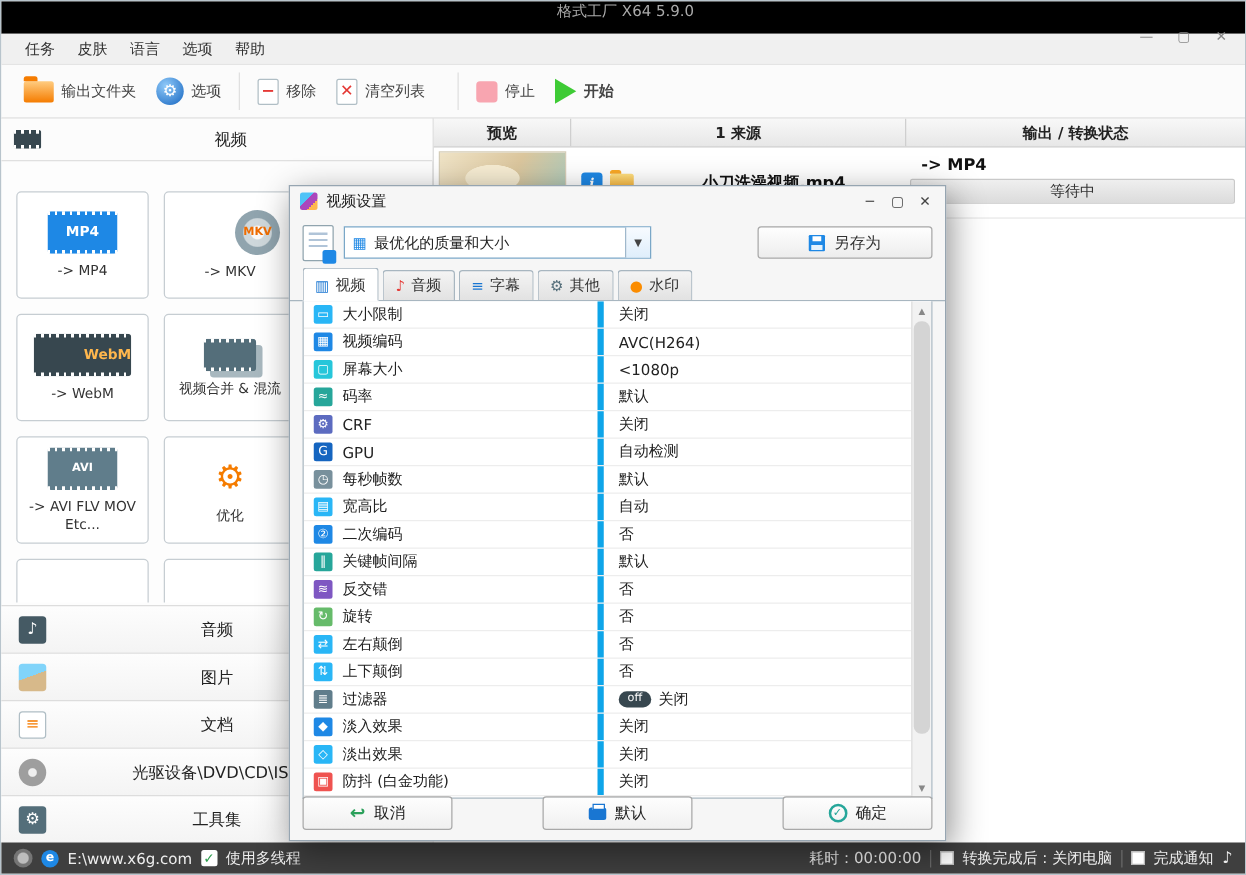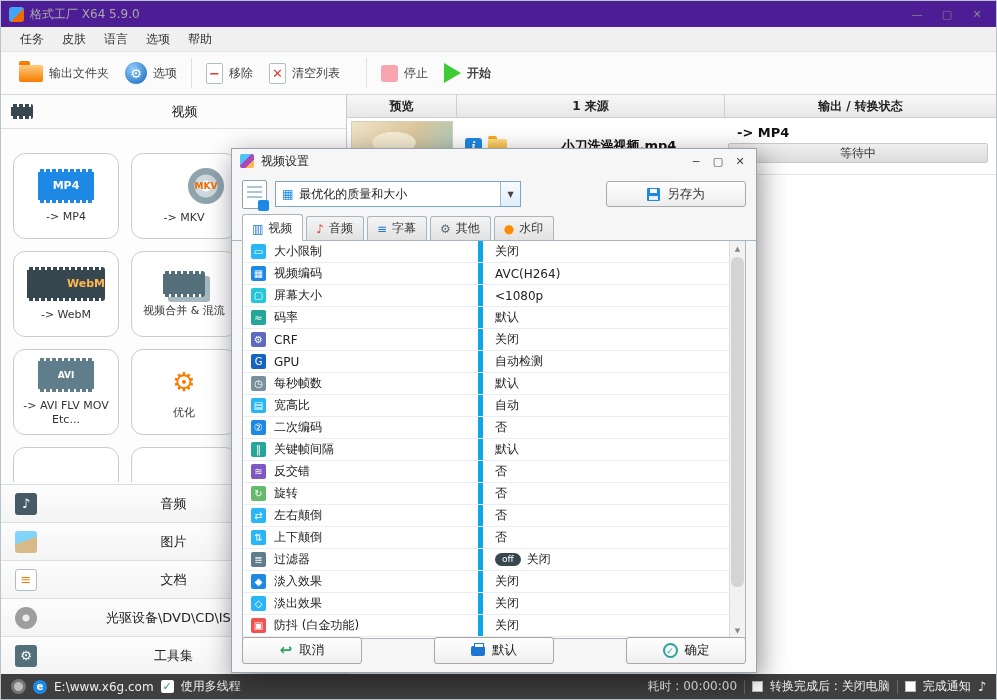--- a/index.html
+++ b/index.html
@@ -3,21 +3,21 @@
 <meta charset="utf-8">
 <style>
   * { margin:0; padding:0; box-sizing:border-box; }
   html,body { background:#d8d8d8; }
   .screen {
     position:relative; width:997px; height:700px; background:#f0f0f0;
     font-family:"DejaVu Sans","Liberation Sans",sans-serif; font-size:12px; color:#333;
     overflow:hidden; border:1px solid #b8c4cc;
   }
   
-  .titlebar { height:26px; display:flex; align-items:center; padding:0 4px 0 8px; background:#4c1d95; }
+  .titlebar { height:26px; display:flex; align-items:center; padding:0 4px 0 8px; background:#000000;flex-direction:column; }
   .applogo { width:15px; height:15px; border-radius:3px; background:linear-gradient(135deg,#42a5f5 55%,#ef6c00 55%); margin-right:6px; }
   .wtitle { color:#a9a9a9; font-size:12px; }
   .wctrls { margin-left:auto; display:flex; }
   .wc { width:30px; height:22px; display:flex; align-items:center; justify-content:center; color:#888; font-size:11px; cursor:default; }
   
   .menubar { height:24px; display:flex; align-items:center; padding-left:10px; background:#f0f0f0; }
   .mitem { padding:2px 9px; color:#333; }
   
   .toolbar { height:44px; display:flex; align-items:center; background:#fbfbfb; border-top:1px solid #e4e4e4; border-bottom:1px solid #d6d6d6; padding:0 10px; }
   .tbtn { display:flex; align-items:center; gap:6px; padding:5px 8px; border-radius:3px; }
@@ -35,21 +35,21 @@
   .gap-l { margin-left:18px; }
   
   .main { position:absolute; top:94px; left:0; right:0; bottom:25px; display:flex; }
   
   .leftpanel { width:346px; border-right:1px solid #c9c9c9; background:#fdfdfd; display:flex; flex-direction:column; }
   .panelhead { height:34px; display:flex; align-items:center; border-bottom:1px solid #e0e0e0; padding:0 10px; background:#fcfcfc; }
   .filmbg { background-color:#37474f; background-image:repeating-linear-gradient(90deg,#fff 0 2px,transparent 2px 6px),repeating-linear-gradient(90deg,#fff 0 2px,transparent 2px 6px); background-size:100% 3px,100% 3px; background-position:top,bottom; background-repeat:no-repeat; }
   .film-ic { width:22px; height:15px; border-radius:2px; }
   .panelhead .ptitle { flex:1; text-align:center; font-size:13px; color:#222; }
   .cardswrap { height:353px; overflow:hidden; padding:24px 8px 0 12px; display:grid; grid-template-columns:106px 106px; grid-auto-rows:86px; gap:12px; align-content:start; }
-  .card { border:1px solid #c6cdd2; border-radius:12px; background:#fff; display:flex; flex-direction:column; align-items:center; justify-content:center; gap:7px; padding:4px; }
+  .card { border:1px solid #c6cdd2; border-radius:4px; background:#fff; display:flex; flex-direction:column; align-items:center; justify-content:center; gap:7px; padding:4px; }
   .card-art { min-width:56px; height:34px; display:flex; align-items:center; justify-content:center; color:#fff; font-weight:bold; font-size:11px; border-radius:3px; }
   .a0 { background-color:#1e88e5; }
   .a1 { background:radial-gradient(circle,#fafafa 0 5px,#cfd8dc 6px 11px,#90a4ae 12px 17px); border-radius:50%; width:36px; min-width:36px; height:36px; color:#ef6c00; font-size:9px;margin-left:44px; }
   .a2 { background-color:#37474f; color:#ffb74d;padding-left:40px; }
   .a3 { background-color:#546e7a; width:42px; min-width:42px; height:26px; box-shadow:5px 5px 0 rgba(96,125,139,.55); }
   .a4 { background-color:#607d8b; font-size:9px; }
   .a5 { background:none; color:#f57c00; font-size:26px; font-weight:normal; }
   .clabel { font-size:11px; color:#333; text-align:center; line-height:1.25; max-width:98px; }
   .stub { height:86px; }
   .sections { margin-top:auto; }

